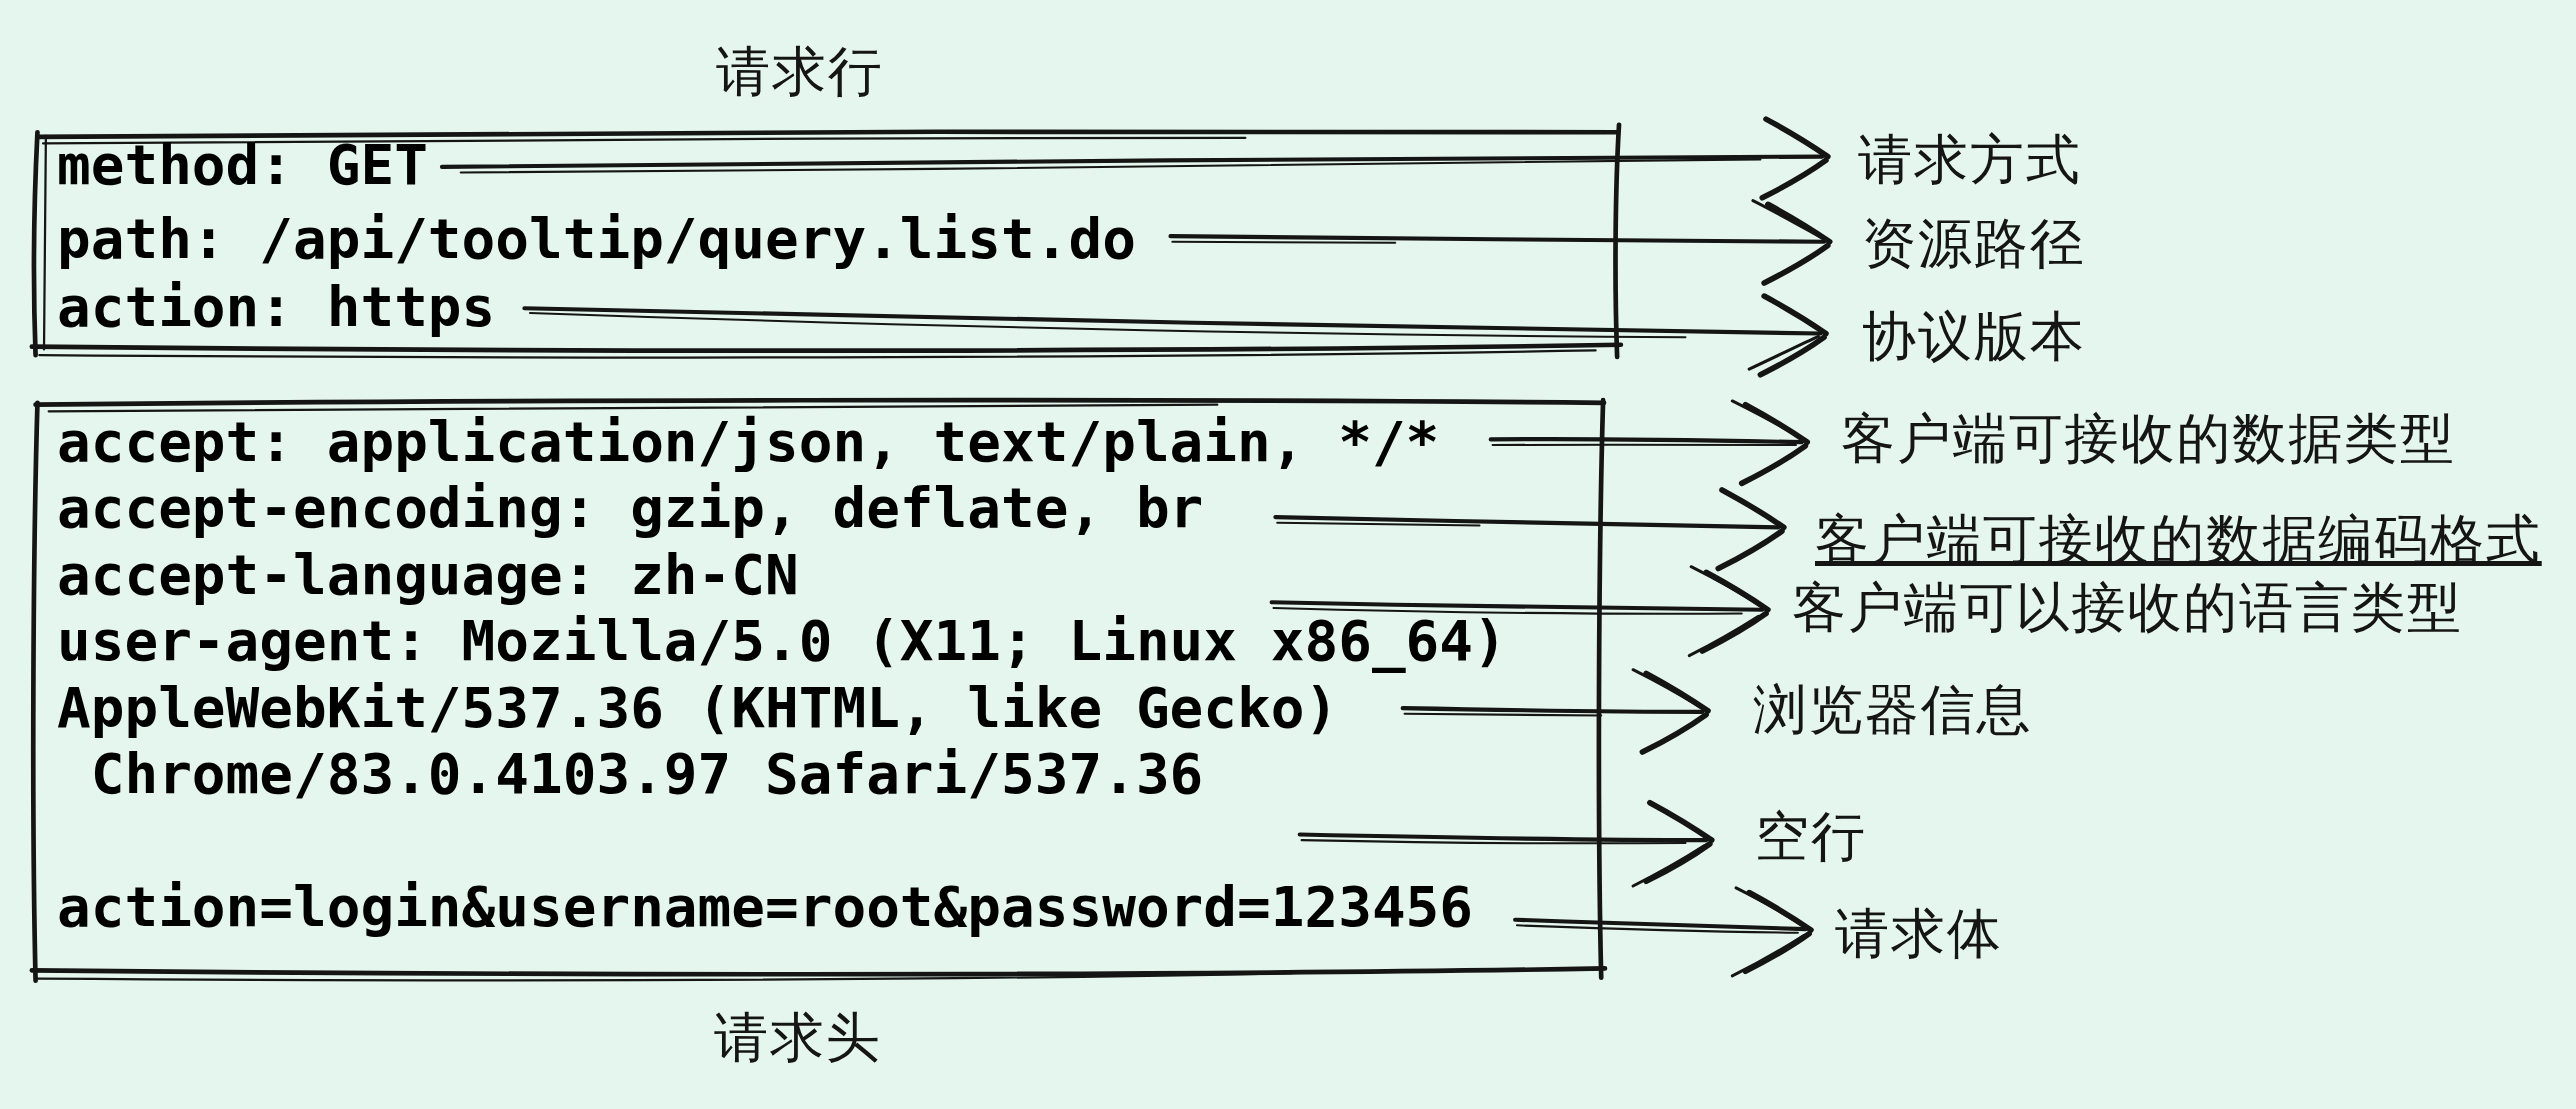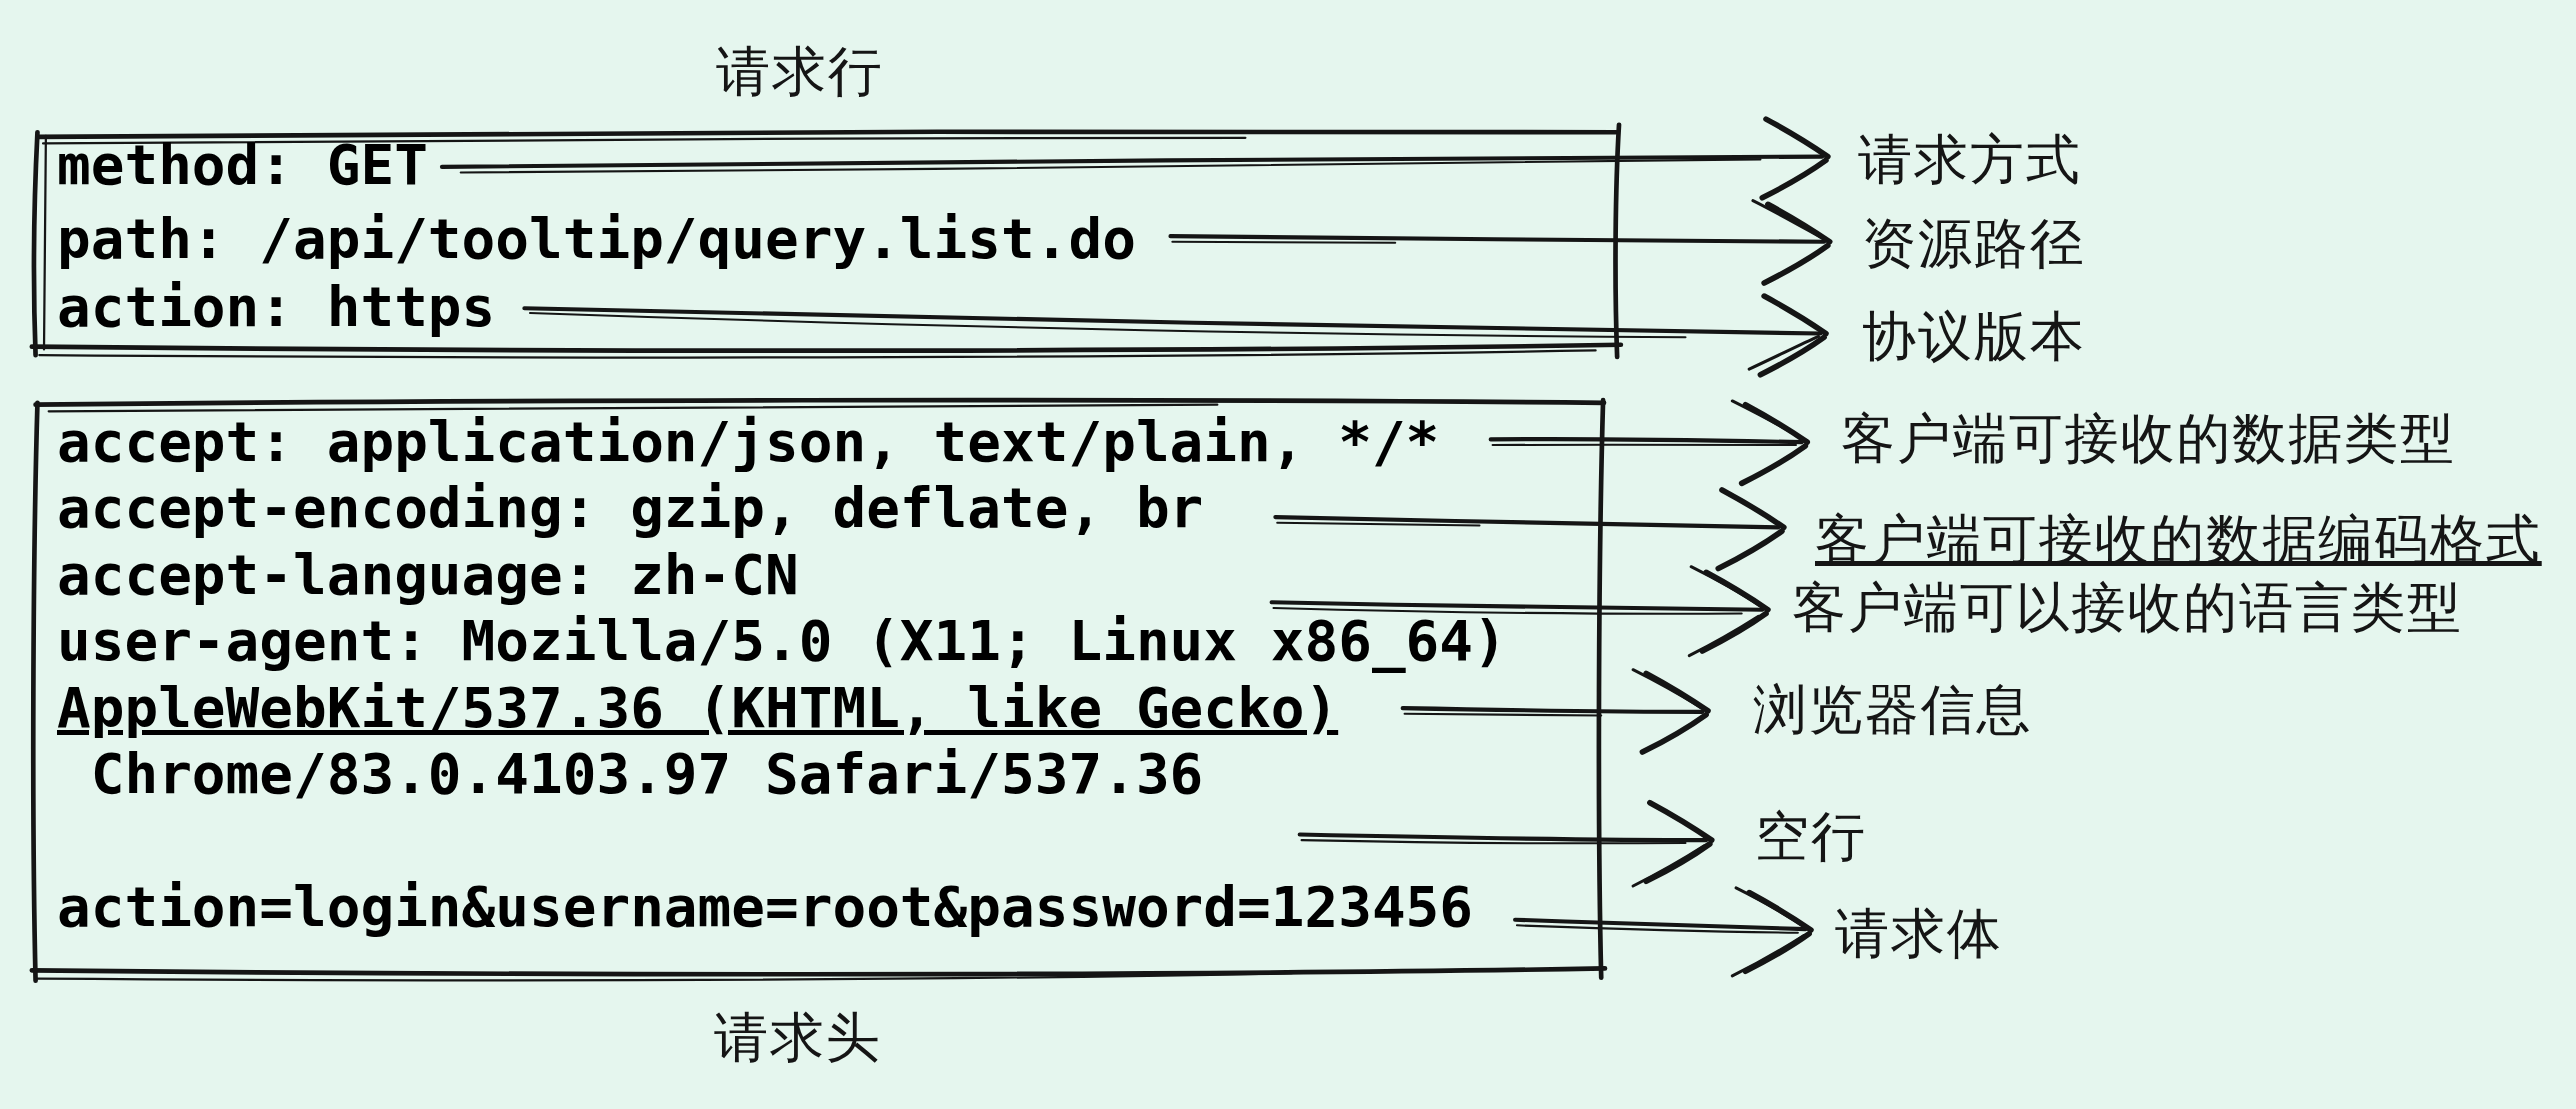--- a/index.html
+++ b/index.html
@@ -152,21 +152,21 @@
   <div class="cn" style="left:714px; top:1010px;">请求头</div>
 
   <div class="mono-line" style="top:137px;">method: GET</div>
   <div class="mono-line" style="top:211px;">path: /api/tooltip/query.list.do</div>
   <div class="mono-line" style="top:279px;">action: https</div>
 
   <div class="mono-line" style="top:480px;">accept-encoding: gzip, deflate, br</div>
   <div class="mono-line" style="top:414px;">accept: application/json, text/plain, */*</div>
   <div class="mono-line" style="top:547px;">accept-language: zh-CN</div>
   <div class="mono-line" style="top:613px;">user-agent: Mozilla/5.0 (X11; Linux x86_64)</div>
-  <div class="mono-line" style="top:680px;text-decoration:underline;">AppleWebKit/537.36 (KHTML, like Gecko)</div>
+  <div class="mono-line" style="top:680px;">AppleWebKit/537.36 (KHTML, like Gecko)</div>
   <div class="mono-line" style="top:746px;"> Chrome/83.0.4103.97 Safari/537.36</div>
   <div class="mono-line" style="top:813px;"></div>
   <div class="mono-line" style="top:879px;">action=login&amp;username=root&amp;password=123456</div>
 
   <div class="cn" style="left:1858px; top:132px;">请求方式</div>
   <div class="cn" style="left:1862px; top:216px;">资源路径</div>
   <div class="cn" style="left:1862px; top:309px;">协议版本</div>
   <div class="cn" style="left:1841px; top:411px;">客户端可接收的数据类型</div>
   <div class="cn" style="left:1815px; top:512px;text-decoration:underline;">客户端可接收的数据编码格式</div>
   <div class="cn" style="left:1792px; top:580px;">客户端可以接收的语言类型</div>

